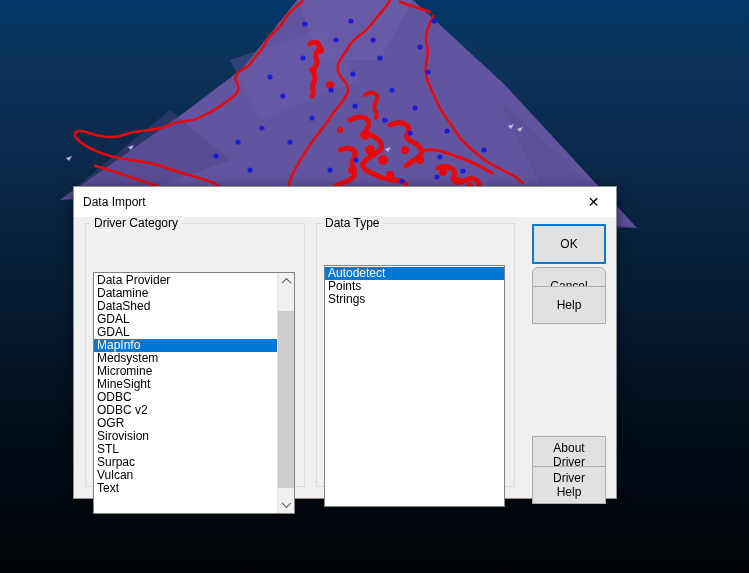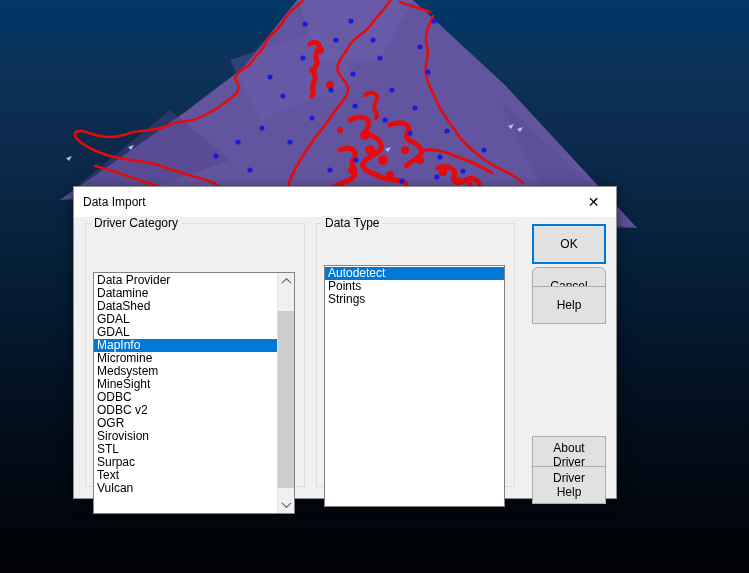--- a/index.html
+++ b/index.html
@@ -136,31 +136,31 @@
       <span class="group-label">Driver Category</span>
     </div>
     <div class="listbox" id="driver-list">
       <div class="list-items" id="driver-items">
           <div class="list-item">Data Provider</div>
           <div class="list-item">Datamine</div>
           <div class="list-item">DataShed</div>
           <div class="list-item">GDAL</div>
           <div class="list-item">GDAL</div>
           <div class="list-item selected">MapInfo</div>
+          <div class="list-item">Medsystem</div>
           <div class="list-item">Micromine</div>
-          <div class="list-item">Medsystem</div>
           <div class="list-item">MineSight</div>
           <div class="list-item">ODBC</div>
           <div class="list-item">ODBC v2</div>
           <div class="list-item">OGR</div>
           <div class="list-item">Sirovision</div>
           <div class="list-item">STL</div>
           <div class="list-item">Surpac</div>
+          <div class="list-item">Vulcan</div>
           <div class="list-item">Text</div>
-          <div class="list-item">Vulcan</div>
         </div>
       <div class="vscroll">
         <div class="scroll-btn up">
             <span class="chev up"></span>
           </div>
         <div class="scroll-thumb"></div>
         <div class="scroll-btn down">
             <span class="chev down"></span>
           </div>
       </div>

